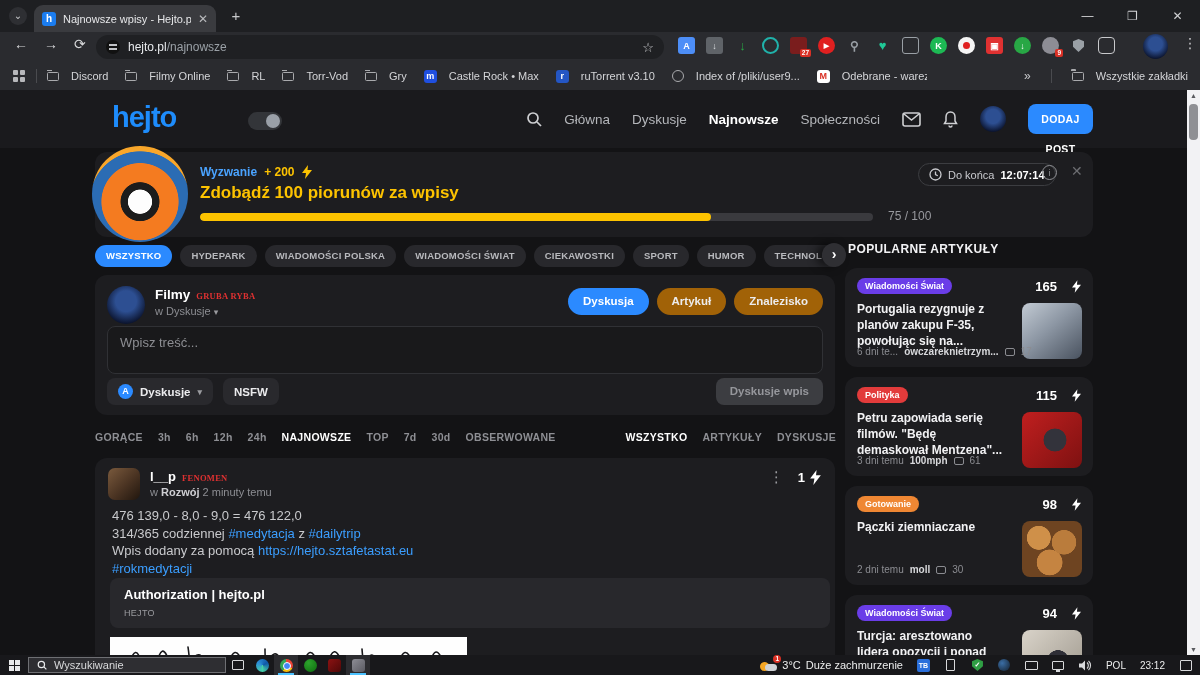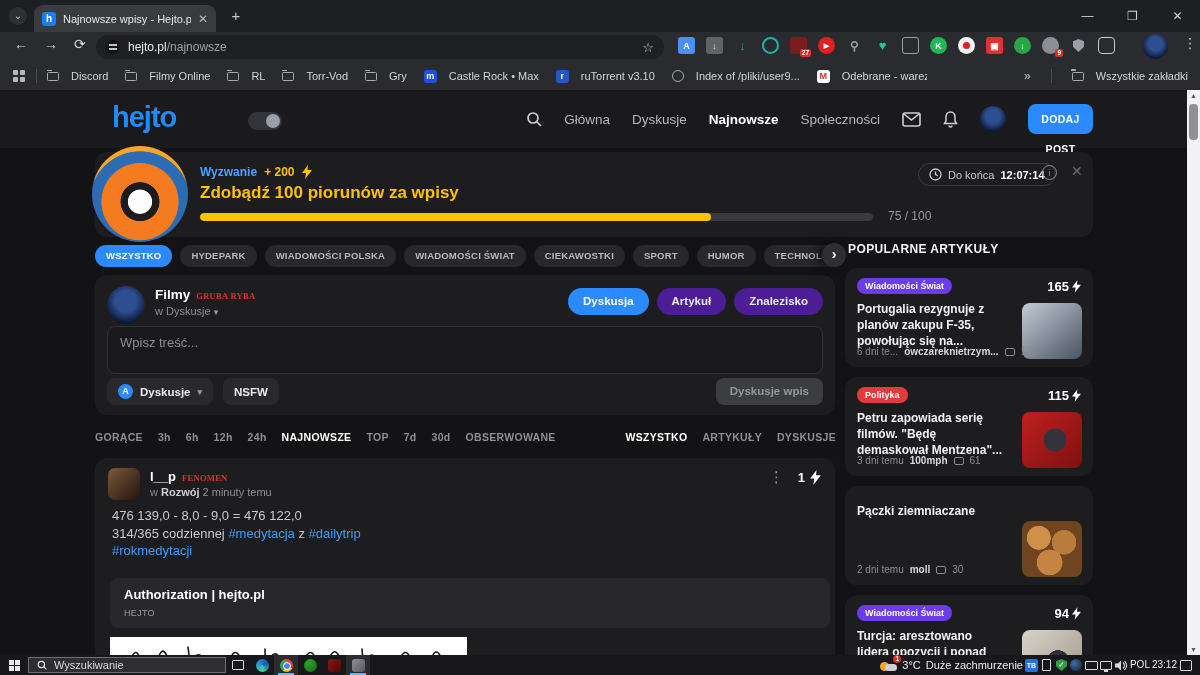--- a/index.html
+++ b/index.html
@@ -80,21 +80,21 @@
   .chip.active { background:#2b8aff; color:#fff; }
   .chips-next { position:absolute; left:822px; top:153px; width:24px; height:24px; border-radius:50%; background:#2f2f33; color:#fff; font-size:14px; font-weight:bold; text-align:center; line-height:22px; box-shadow:-6px 0 8px rgba(0,0,0,0.5); }
 
   .composer { position:absolute; left:95px; top:185px; width:740px; height:140px; background:#1d1d20; border-radius:12px; }
   .avatar38 { position:absolute; left:12px; top:11px; width:38px; height:38px; border-radius:50%; background:radial-gradient(circle at 50% 40%, #2d4f92 0 35%, #0c1530 75%); }
   .composer-name-row { position:absolute; left:60px; top:12px; display:flex; align-items:baseline; gap:6px; }
   .uname { color:#fff; font-size:13.5px; font-weight:bold; }
   .urank { color:#e03131; font-size:8.5px; font-weight:bold; letter-spacing:0.3px;font-family:Liberation Serif, serif; }
   .usub { position:absolute; left:60px; top:30px; color:#8d8e93; font-size:11px; }
   .type-tabs { position:absolute; right:12px; top:13px; display:flex; gap:8px; }
-  .type-tab { height:27px; border-radius:14px; padding:0 15px; background:#4c1d95; color:#ececee; font-size:11.5px; font-weight:bold; line-height:27px; }
+  .type-tab { height:27px; border-radius:14px; padding:0 15px; background:#a16207; color:#ececee; font-size:11.5px; font-weight:bold; line-height:27px; }
   .type-tab.active { background:#2b8aff; color:#fff; }
   .composer-input { position:absolute; left:12px; top:51px; width:716px; height:48px; background:#19191b; border:1px solid #303135; border-radius:8px; color:#d8d8da; font-size:13px; font-family:"Liberation Sans",sans-serif; padding:8px 12px; resize:none; }
   .composer-input::placeholder { color:#8d8e93; }
   .composer-bottom { position:absolute; left:12px; right:12px; bottom:10px; display:flex; align-items:center; gap:10px; }
   .sel-pill { height:27px; border-radius:8px; background:#29292d; display:flex; align-items:center; gap:7px; padding:0 11px; color:#ececee; font-size:11.5px; font-weight:bold; }
   .badgeA { width:15px; height:15px; border-radius:50%; background:#2b8aff; color:#fff; font-size:9px; font-weight:bold; text-align:center; line-height:15px; }
   .caret { color:#9a9b9f; font-size:9px; }
   .publish-btn { margin-left:auto; height:27px; border-radius:8px; background:#3c3d41; color:#96979c; font-size:11.5px; font-weight:bold; line-height:27px; padding:0 14px; }
 
   .filters { position:absolute; left:95px; top:341px; width:741px; display:flex; align-items:center; }
@@ -117,21 +117,21 @@
   .preview-title { color:#fff; font-size:13px; font-weight:bold; }
   .preview-source { color:#9a9b9f; font-size:9px; margin-top:6px; letter-spacing:0.3px; }
   .post-image { position:absolute; left:15px; top:179px; width:357px; height:40px; background:#fefefe; overflow:hidden; }
 
   .sidebar-title { position:absolute; left:848px; top:152px; color:#f2f2f4; font-size:12px; font-weight:bold; letter-spacing:0.4px; }
   .cards { position:absolute; left:845px; top:178px; width:248px; }
   .card { position:relative; width:248px; height:99px; background:#1d1d20; border-radius:12px; margin-bottom:10px; padding:10px 12px; }
   .card-top { display:flex; align-items:center; }
   .cbadge { border-radius:10px; color:#fff; font-size:9px; font-weight:bold; padding:3px 8px; }
   .cbadge.purple { background:#6a3de8; } .cbadge.red { background:#e23b3b; } .cbadge.orange { background:#ef8733; }
-  .cscore { margin-left:auto; display:flex; align-items:center; gap:3px; color:#fff; font-size:13px; font-weight:bold; }
+  .cscore { margin-left:auto; display:flex; align-items:center; gap:15px; color:#fff; font-size:13px; font-weight:bold; }
   .ctitle { margin-top:8px; width:150px; color:#f2f2f4; font-size:12px; font-weight:bold; line-height:1.33; }
   .cthumb { position:absolute; right:11px; top:35px; width:60px; height:56px; border-radius:8px; }
   .thumb1 { background:linear-gradient(140deg,#c3cbd4 0%,#8d97a4 45%,#49525f 100%); }
   .thumb2 { background:radial-gradient(circle at 55% 50%, #33333b 0 26%, rgba(0,0,0,0) 27%), linear-gradient(135deg,#c01f1f,#7e1111); }
   .thumb3 { background:radial-gradient(circle at 28% 30%, #cf9049 0 20%, rgba(0,0,0,0) 21%), radial-gradient(circle at 70% 38%, #ba7c3c 0 22%, rgba(0,0,0,0) 23%), radial-gradient(circle at 46% 74%, #c58441 0 24%, rgba(0,0,0,0) 25%), #6e4421; }
   .thumb4 { background:radial-gradient(circle at 60% 55%, #2e2e36 0 22%, rgba(0,0,0,0) 23%), linear-gradient(135deg,#d9d3c9,#9d978c); }
   .cmeta { position:absolute; left:12px; bottom:10px; display:flex; align-items:center; gap:6px; font-size:10px; color:#8b8c91; white-space:nowrap; }
   .cauthor { color:#d8d9dc; font-weight:bold; }
   .cmt-icon { width:10px; height:8px; border:1.4px solid #8b8c91; border-radius:2px; display:inline-block; }
 
@@ -151,21 +151,21 @@
   .tbtn { width:24px; height:20px; display:flex; align-items:center; justify-content:center; position:relative; }
   .tbtn.active { background:#2c2c30; }
   .tbtn.active:after { content:""; position:absolute; left:4px; bottom:0; width:16px; height:2px; background:#4cc2ff; }
   .taskview { width:12px; height:10px; border:1.3px solid #d8d9db; border-radius:1px; }
   .edge-ic { width:13px; height:13px; border-radius:50%; background:conic-gradient(from 180deg,#46d0a6,#2c8fd8,#0f57a8,#46d0a6); }
   .chrome-ic { width:13px; height:13px; border-radius:50%; background:conic-gradient(#ea4335 0 33%,#fbbc05 33% 60%,#34a853 60% 100%); position:relative; }
   .chrome-ic:after { content:""; position:absolute; left:3.5px; top:3.5px; width:6px; height:6px; border-radius:50%; background:#4286f5; border:1px solid #fff; }
   .xbox-ic { width:13px; height:13px; border-radius:50%; background:radial-gradient(circle at 35% 30%, #2ca32c, #0e6b0e); }
   .red-ic { width:13px; height:13px; border-radius:3px; background:linear-gradient(135deg,#8c1212,#4e0808); }
   .misc-ic { width:13px; height:13px; border-radius:3px; background:linear-gradient(135deg,#8d8d95,#5a5a62); }
-  .tray { margin-left:auto; display:flex; gap:2px; padding-right:8px; }
+  .tray { margin-left:auto; display:flex; align-items:center; gap:14px; padding-right:8px; }
   .weather { display:flex; align-items:center; gap:5px; position:relative; }
   .wicon { position:relative; width:17px; height:13px; }
   .wsun { position:absolute; left:0; top:3px; width:9px; height:9px; border-radius:50%; background:#f5a623; }
   .wcloud { position:absolute; right:0; top:5px; width:12px; height:7px; border-radius:4px; background:#cfd2d6; }
   .wbadge { position:absolute; right:-4px; top:-4px; background:#d93025; color:#fff; font-size:6.5px; font-weight:bold; border-radius:50%; width:8px; height:8px; text-align:center; line-height:8px; }
   .wtxt { color:#eceded; font-size:11px; white-space:nowrap; }
   .tray-ic { width:13px; height:13px; display:flex; align-items:center; justify-content:center; font-size:8px; font-weight:bold; color:#fff; }
   .tb-ic { background:#2a6fdb; border-radius:2px; font-size:7px; }
   .bat-ic { width:9px; height:12px; border:1.2px solid #d8d9db; border-radius:1px; }
   .shield-ic { width:11px; height:12px; background:#2f9e44; clip-path:polygon(50% 0, 100% 18%, 100% 60%, 50% 100%, 0 60%, 0 18%); color:#fff; font-size:7px; line-height:12px; text-align:center; }
@@ -429,20 +429,21 @@
         <span class="score">
           <span>1</span>
           <svg width="11" height="15" viewBox="0 0 10 14">
               <polygon points="6,0 0,8 4,8 3,14 10,5 5.5,5" fill="#fff"></polygon>
             </svg>
         </span>
       </div>
       <div class="post-body">
         <div>476 139,0 - 8,0 - 9,0 = 476 122,0</div>
         <div><span>314/365 codziennej </span><span class="taglink">#medytacja</span><span> z </span><span class="taglink">#dailytrip</span></div>
+        <div><span>Wpis dodany za pomocą </span><span class="taglink">https://hejto.sztafetastat.eu</span></div>
         <div><span class="taglink">#rokmedytacji</span></div>
       </div>
       <div class="preview-card">
         <div class="preview-title">Authorization | hejto.pl</div>
         <div class="preview-source">HEJTO</div>
       </div>
       <div class="post-image">
         <svg width="357" height="40" viewBox="0 0 357 40">
           <path d="M20 24 q6 -16 10 -2 q2 6 8 0 M48 22 q4 -14 9 -3 q3 7 9 1 M78 10 q2 14 1 16 q10 -14 14 -4 q3 7 10 0 M120 22 q5 -12 10 -2 q3 6 9 0 M155 12 q0 14 2 14 q8 -16 13 -4 q3 7 9 0 M195 22 q5 -12 10 -2 M220 20 q4 -10 9 -1 q3 6 9 0 M252 12 q1 13 2 14 q8 -14 12 -3 q3 7 9 0 M290 22 q5 -12 10 -2 q3 6 10 0 M322 20 q4 -10 9 0" fill="none" stroke="#17171a" stroke-width="1.6" stroke-linecap="round"></path>
         </svg>
@@ -486,20 +487,29 @@
         <div class="cthumb thumb2"></div>
         <div class="cmeta">
           <span>3 dni temu</span>
           <span class="cauthor">100mph</span>
           <span class="cmt-icon"></span>
           <span>61</span>
         </div>
       </div>
 
       <div class="card">
+        <div class="card-top">
+          <span class="cbadge orange">Gotowanie</span>
+          <span class="cscore">
+              <span>98</span>
+              <svg width="9" height="13" viewBox="0 0 10 14">
+                <polygon points="6,0 0,8 4,8 3,14 10,5 5.5,5" fill="#fff"></polygon>
+              </svg>
+            </span>
+        </div>
         <div class="ctitle">Pączki ziemniaczane</div>
         <div class="cthumb thumb3"></div>
         <div class="cmeta">
           <span>2 dni temu</span>
           <span class="cauthor">moll</span>
           <span class="cmt-icon"></span>
           <span>30</span>
         </div>
       </div>
 

